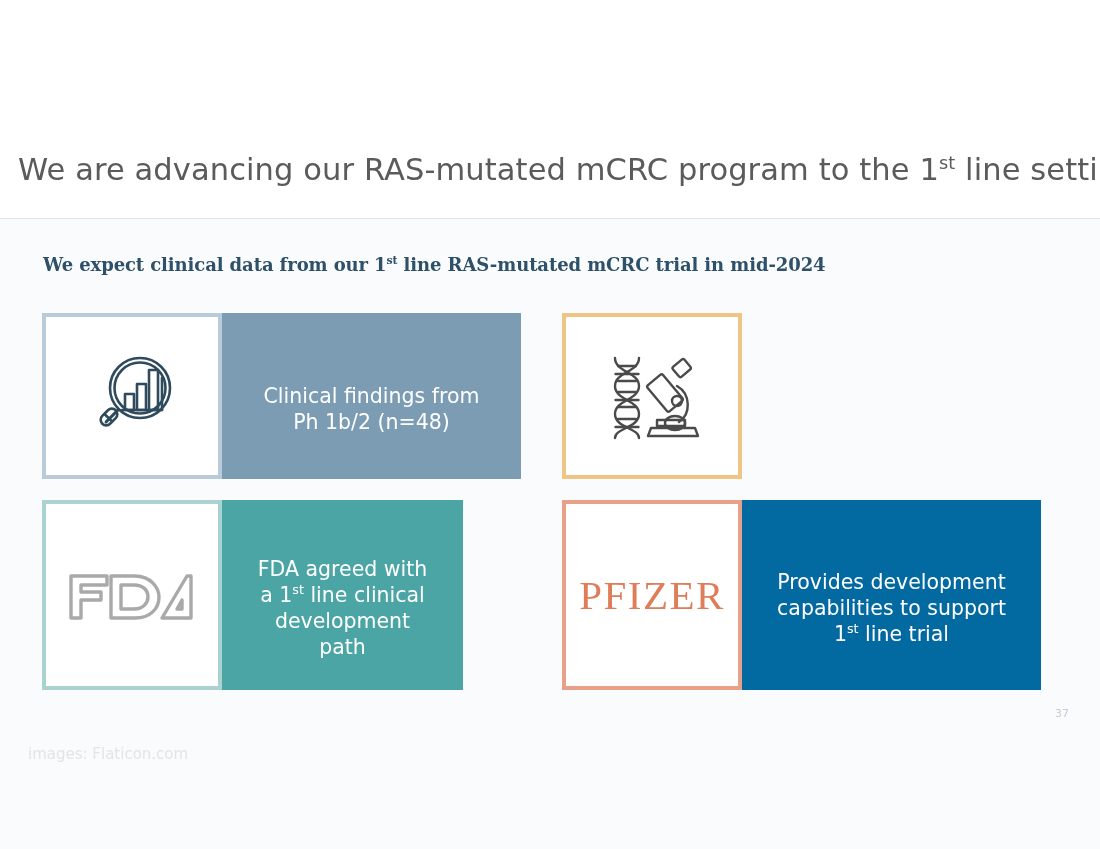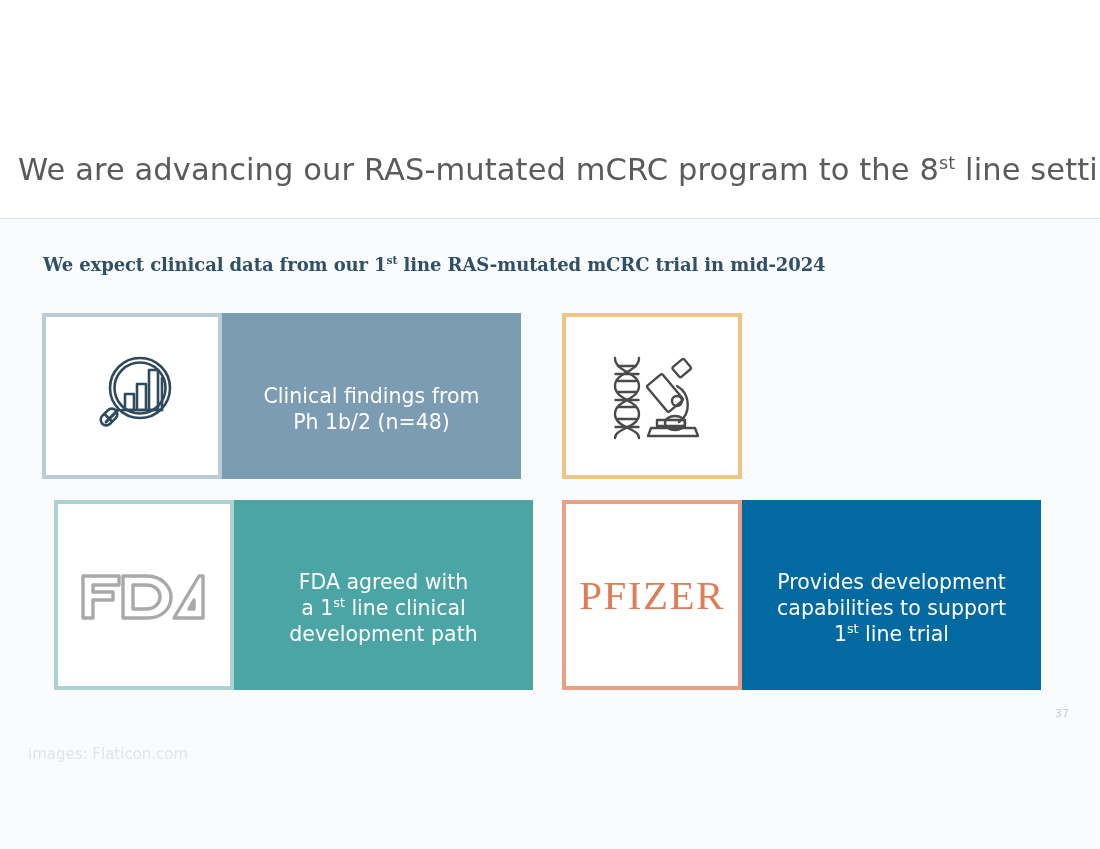--- a/index.html
+++ b/index.html
@@ -87,21 +87,21 @@
     height: 377px;
   }
   .card {
     position: absolute;
     display: flex;
     align-items: stretch;
     box-sizing: border-box;
   }
   .card-r1c1 { left: 0;   top: 0;   width: 479px; height: 166px; }
   .card-r1c2 { left: 520px; top: 0;  width: 479px; height: 166px; }
-  .card-r2c1 { left: 12px;   top: 187px; width: 479px; height: 190px; }
+  .card-r2c1 { left: 0;   top: 187px; width: 421px; height: 190px; }
   .card-r2c2 { left: 520px; top: 187px; width: 479px; height: 190px; }
 
   .icon-box {
     width: 180px;
     flex: 0 0 180px;
     background: #ffffff;
     border: 4px solid #0f172a;
     box-sizing: border-box;
     display: flex;
     align-items: center;
@@ -168,21 +168,21 @@
     font-size: 11px;
     color: #c9cdd1;
     font-family: "DejaVu Sans", sans-serif;
   }
 </style>
 </head>
 <body>
 
 <div class="slide-header">
   <div class="slide-title">
-    <span>We are advancing our RAS-mutated mCRC program to the 8</span><span class="sup">st</span><span> line setting</span>
+    <span>We are advancing our RAS-mutated mCRC program to the 1</span><span class="sup">st</span><span> line setting</span>
   </div>
 </div>
 <div class="header-rule"></div>
 
 <div class="slide-body">
 
   <div class="subtitle">
     <span>We expect clinical data from our 1</span><span class="sup">st</span><span> line RAS-mutated mCRC trial in mid-2024</span>
   </div>
 

